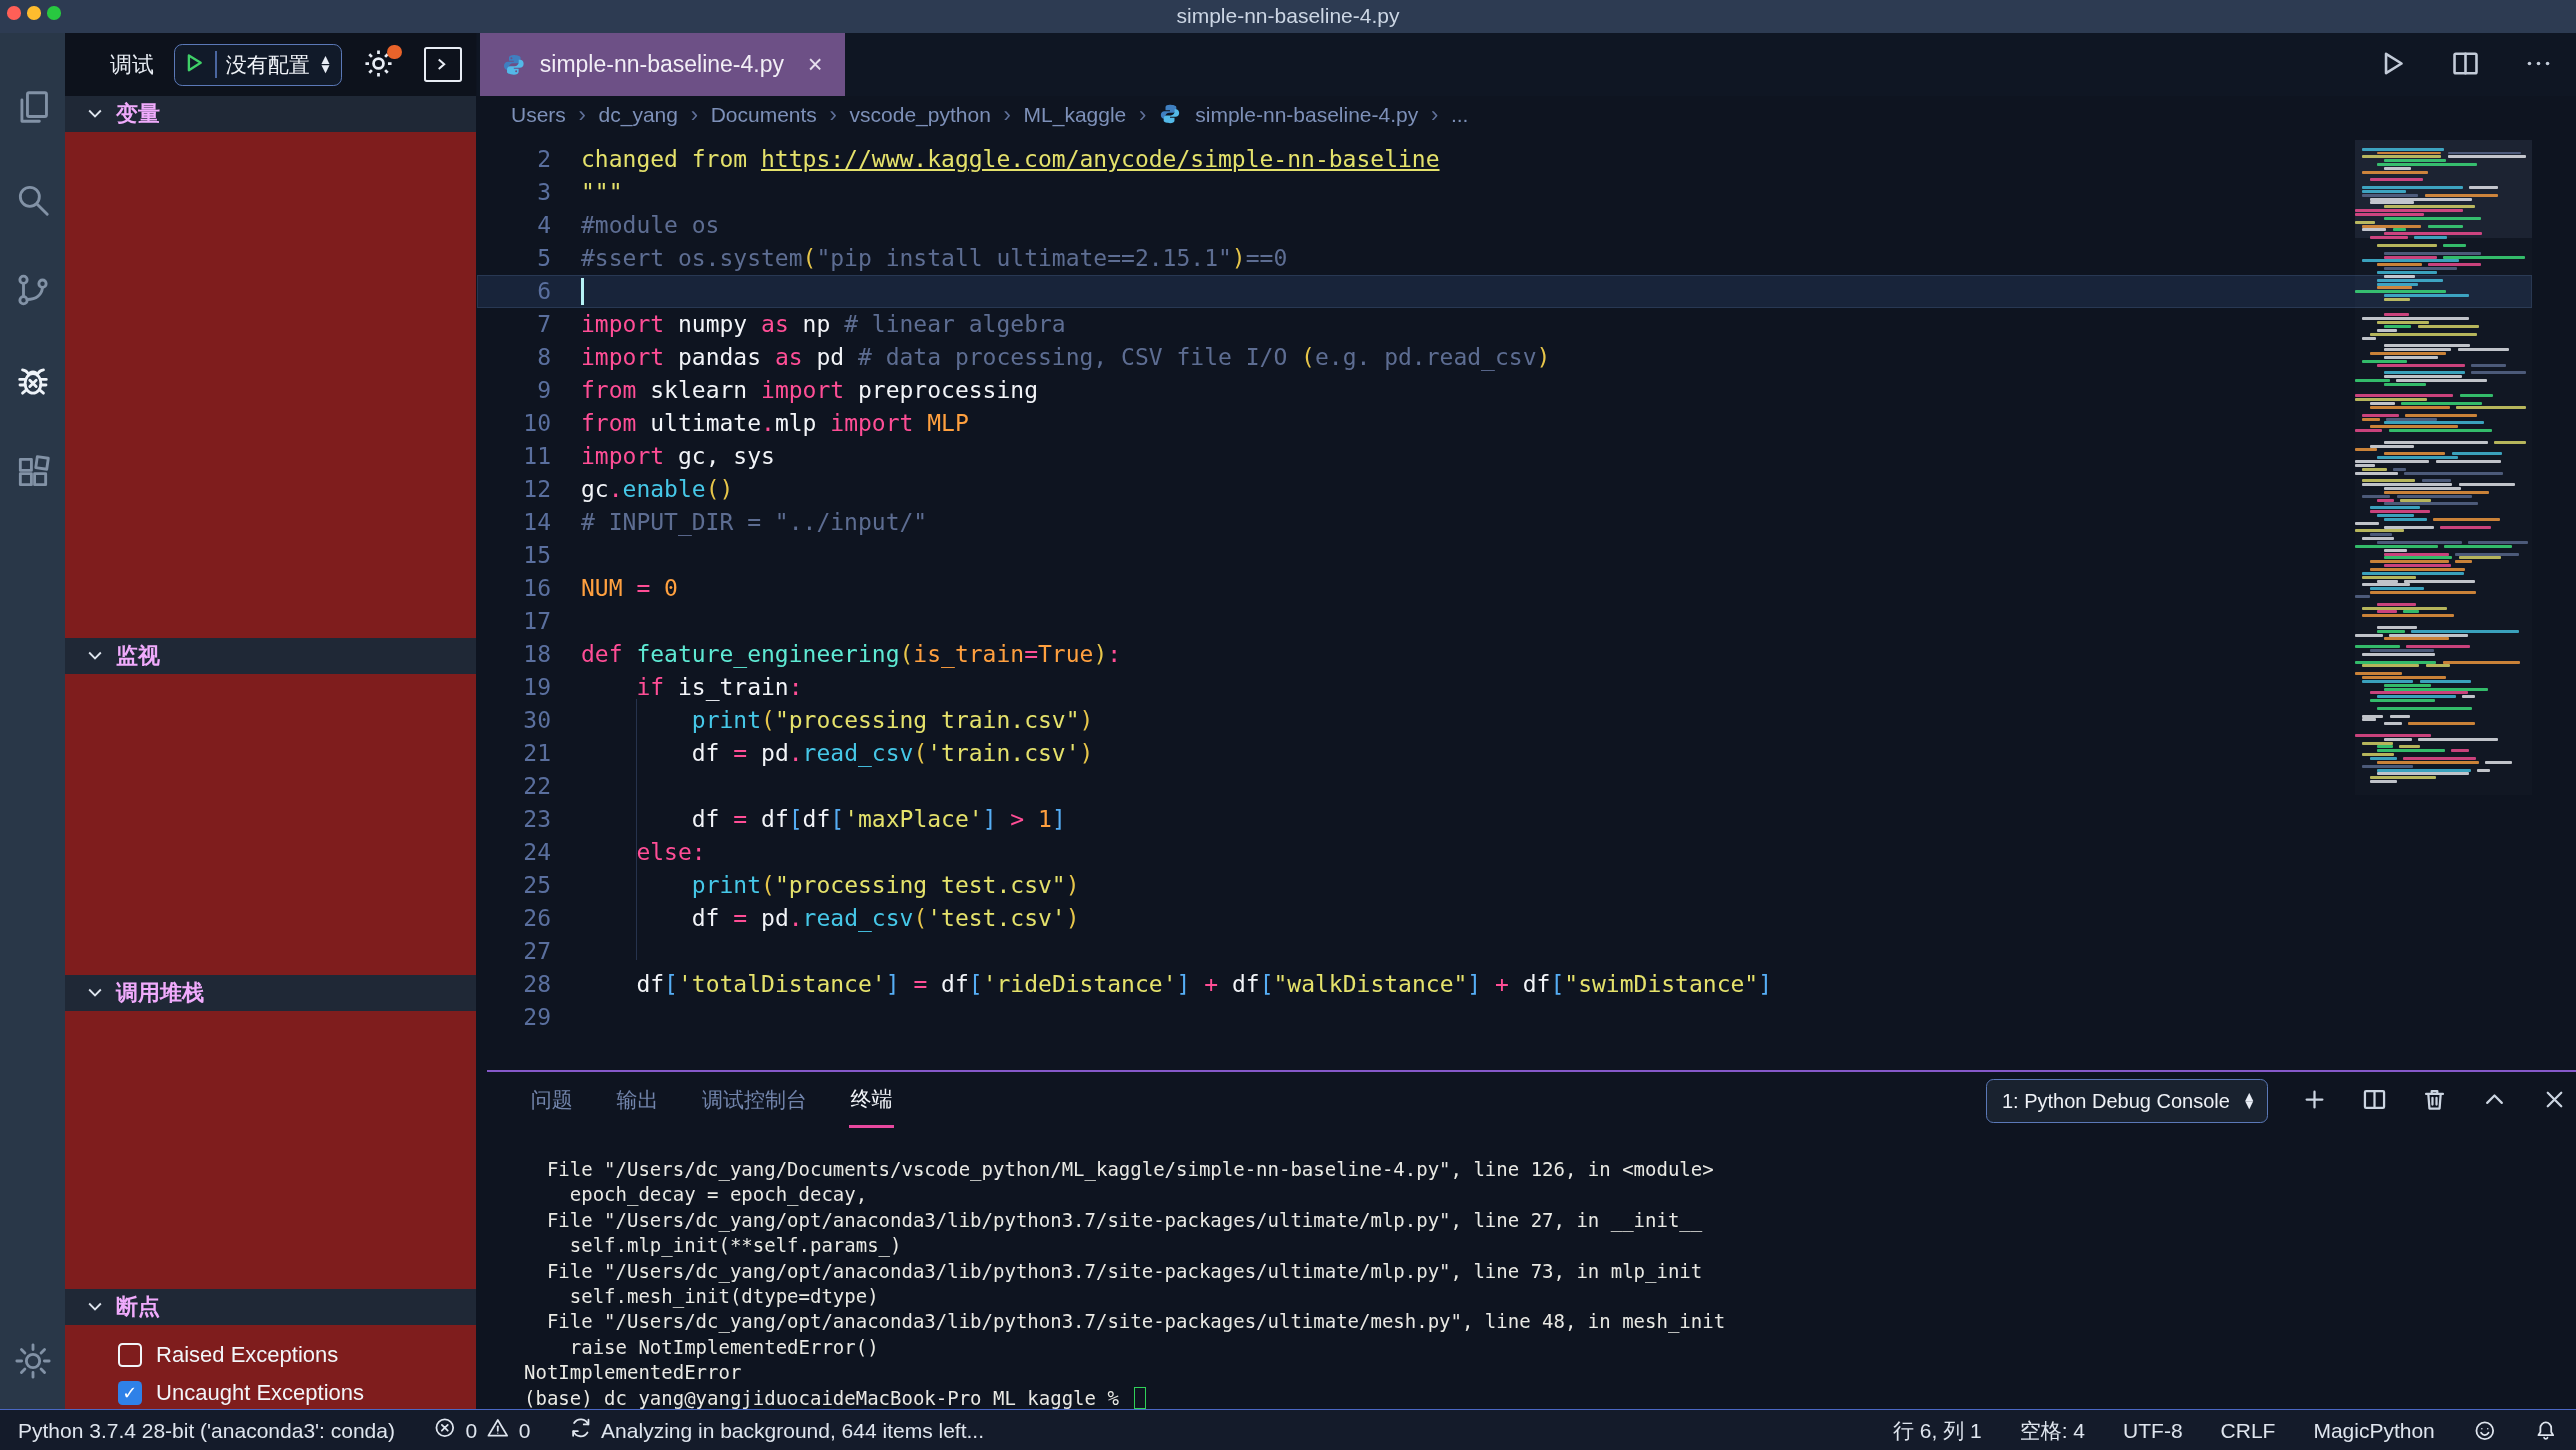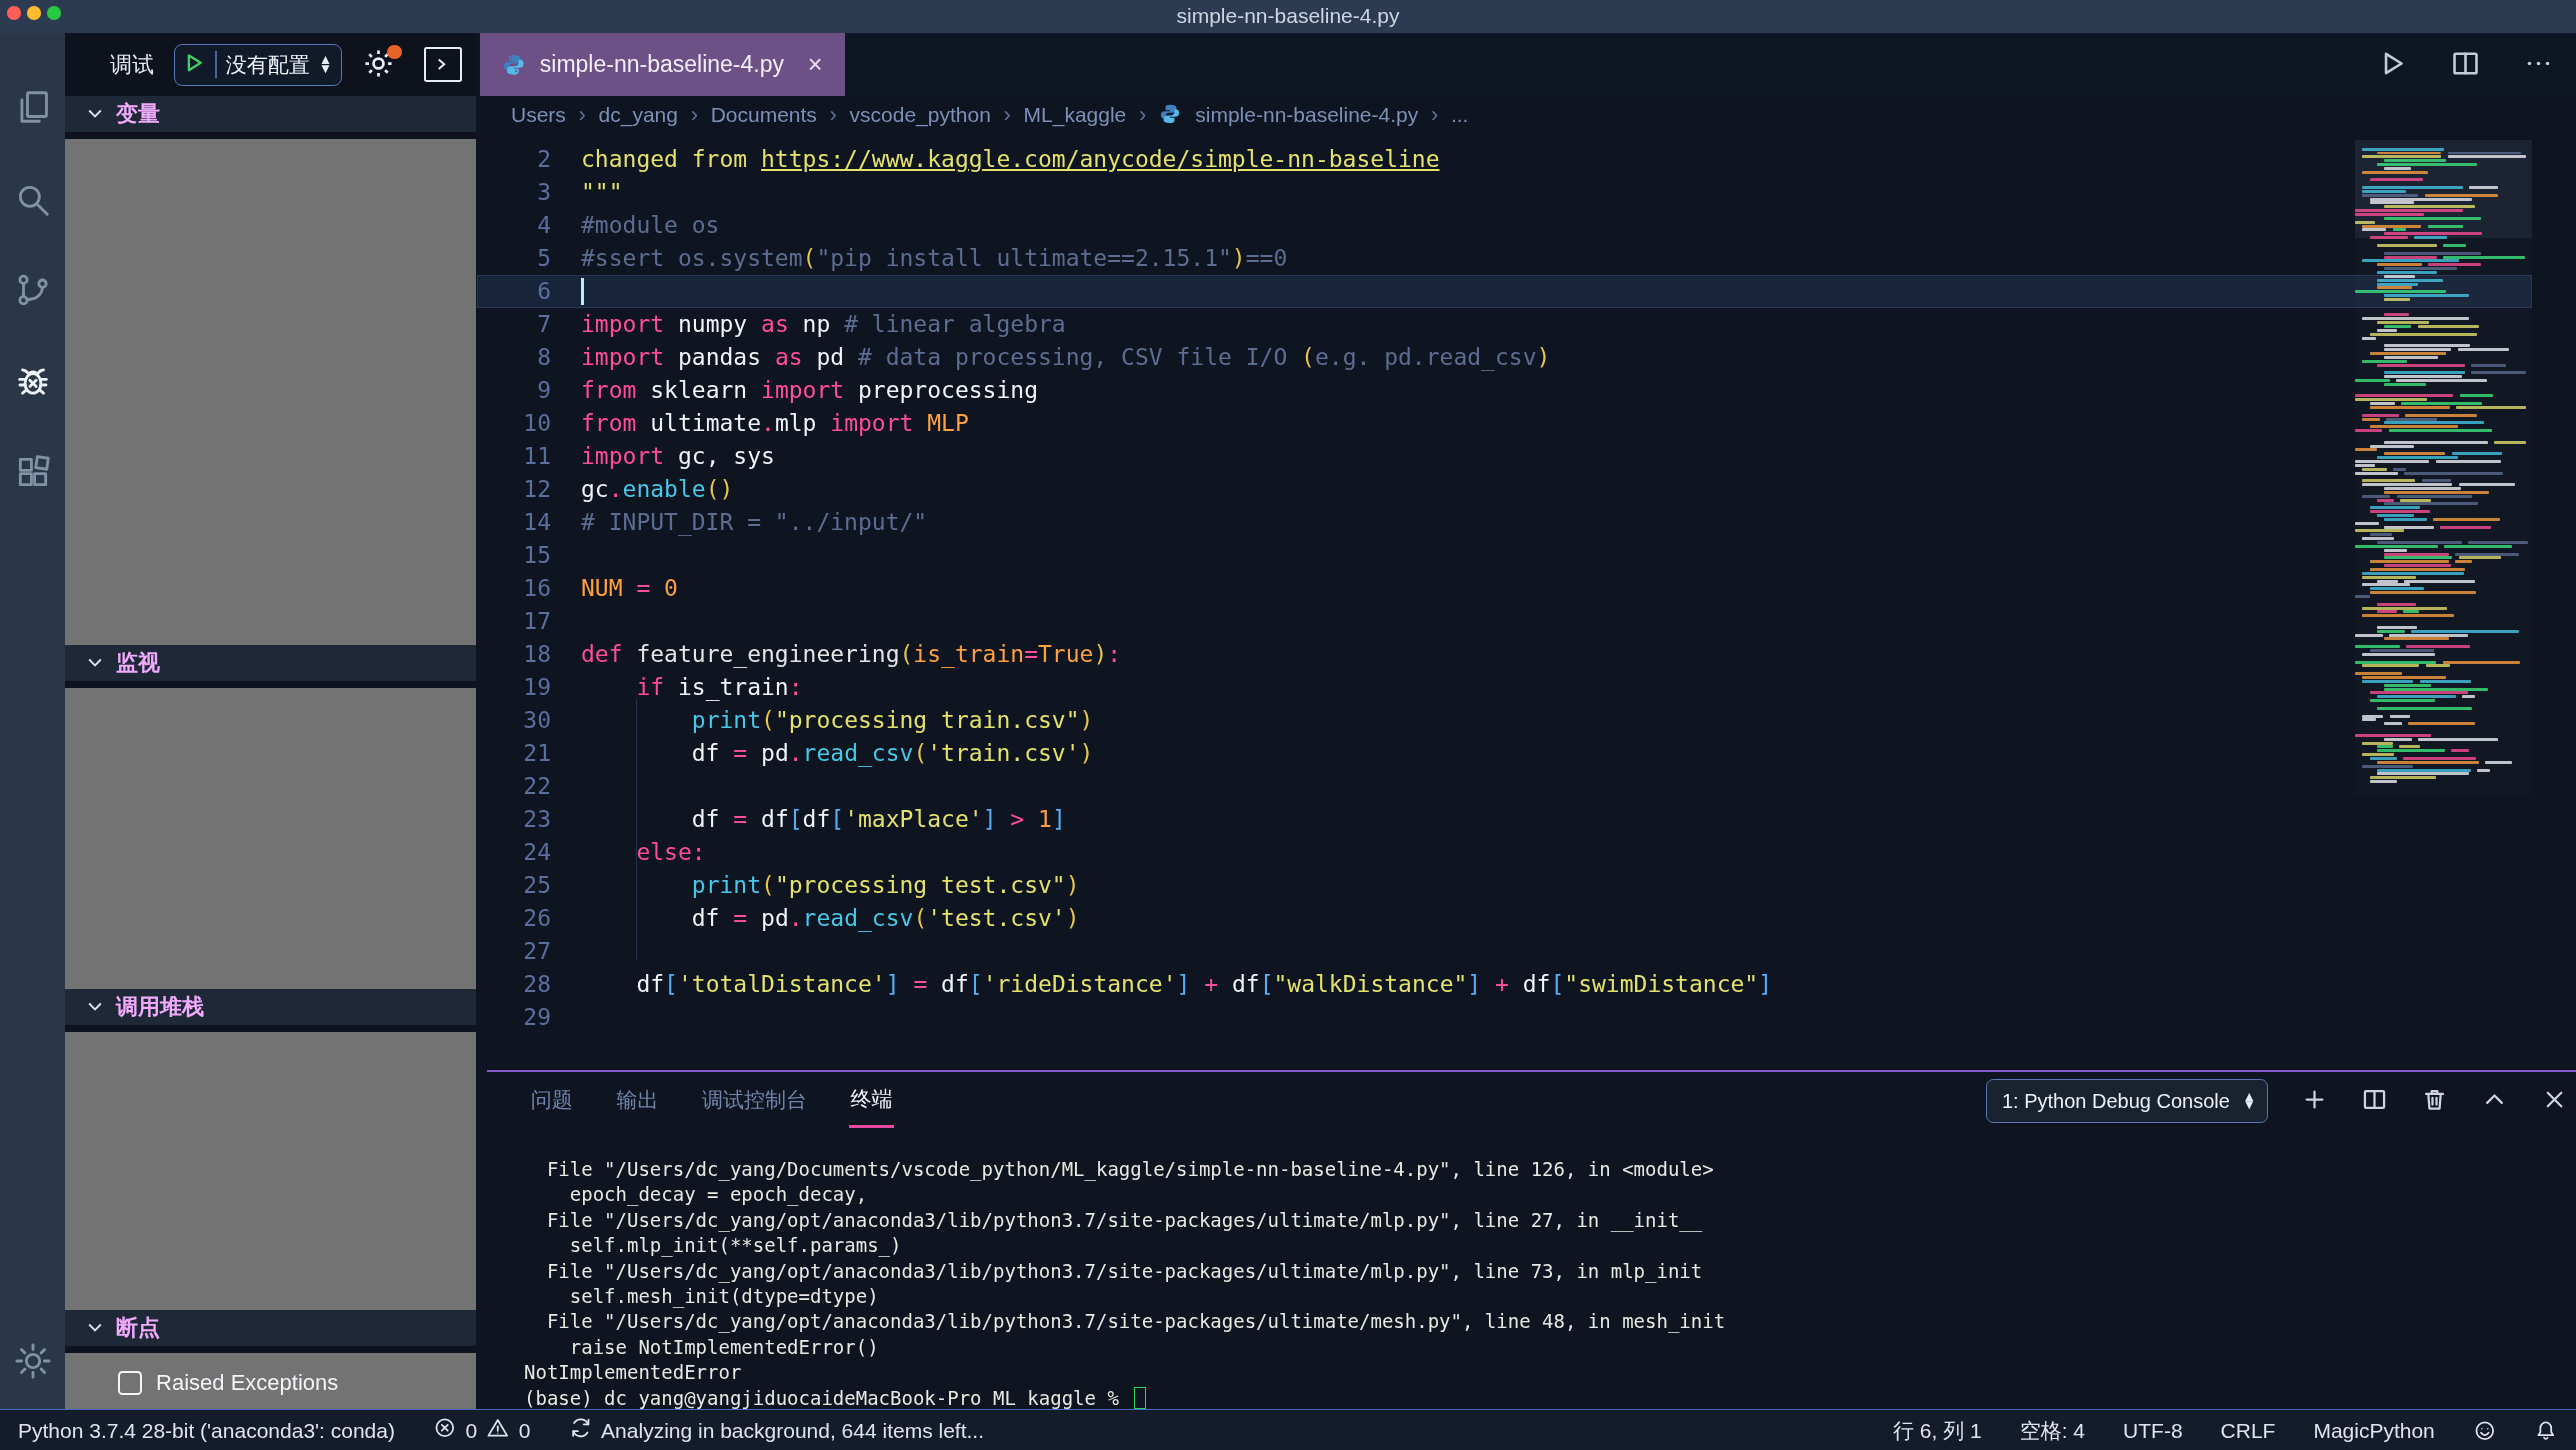--- a/index.html
+++ b/index.html
@@ -29,21 +29,21 @@
   .cfg-sep{width:1.8px;height:27px;background:#4a66a0;}
   .cfg-label{font-size:21px;color:#f0f3f8;}
   .updown{display:flex;flex-direction:column;line-height:8.2px;font-size:13.6px;color:#e8edf5;}
   .gear-wrap{position:relative;width:36px;height:36px;color:#e8edf5;cursor:pointer;}
   .gear-wrap svg{width:33px;height:33px;stroke:currentColor;fill:none;stroke-width:2;}
   .gear-badge{position:absolute;right:-3.6px;top:-1.8px;width:14.5px;height:14.5px;border-radius:50%;background:#e8632a;}
   .console-btn{width:34px;height:31px;border:2.7px solid #e8edf5;border-radius:2.7px;display:flex;align-items:center;justify-content:center;color:#e8edf5;font-size:18px;cursor:pointer;margin-left:5.4px;}
   .sec-header{height:36px;background:#1f2836;display:flex;align-items:center;gap:11px;padding-left:20px;flex:0 0 36px;cursor:pointer;}
   .sec-header svg{width:20px;height:20px;stroke:#dfe6ef;fill:none;stroke-width:2.2;}
   .sec-title{font-size:22px;font-weight:bold;color:#f0abfc;}
-  .sec-body{background:#737373;margin-top:7px;}
+  .sec-body{background:#7f1d1d;}
   .body-vars{flex:0 0 506px;} .body-watch{flex:0 0 301px;} .body-stack{flex:0 0 278px;} .body-break{flex:1 1 auto;padding-top:11px;}
   .bp-row{display:flex;align-items:center;gap:14.5px;padding-left:53px;height:38px;cursor:pointer;}
   .bp-box{width:23.6px;height:23.6px;border-radius:4.5px;box-sizing:border-box;}
   .bp-unchecked{border:2.7px solid #f2f5f9;background:transparent;}
   .bp-checked{background:#2f81e8;color:#fff;font-size:18px;display:flex;align-items:center;justify-content:center;}
   .bp-label{font-size:22px;color:#f2f5f9;}
 
   
   .main{position:absolute;left:477px;top:33px;width:2099px;height:1376px;}
   .tabbar{position:absolute;left:0;top:0;width:100%;height:63px;background:#0f1623;}
@@ -59,21 +59,21 @@
 
   .editor{position:absolute;left:0;top:101px;width:100%;height:968px;background:#0e1420;overflow:hidden;}
   .code-lines{position:absolute;left:0;top:9px;width:100%;}
   .code-line{display:flex;height:33px;line-height:33px;white-space:pre;font-family:"DejaVu Sans Mono",monospace;font-size:23px;position:relative;}
   .ln{flex:0 0 74px;text-align:right;color:#5a6f9e;}
   .ct{margin-left:30px;}
   .code-line.current{background:#18243a;box-shadow:inset 0 0 0 0.9px #283853;width:calc(100% - 44px);}
   .code-line.current::after{content:"";position:absolute;left:104px;top:2.7px;bottom:2.7px;width:2.7px;background:#b6f2f5;}
   .tk-kw,.tk-op{color:#ff4e96;} .tk-id{color:#f2f4f8;} .tk-cm{color:#5d6d92;}
   .tk-st{color:#e5e26b;} .tk-stu{color:#e5e26b;text-decoration:underline;}
-  .tk-fn{color:#e5e5e5;} .tk-cy{color:#46c8e8;} .tk-or{color:#ffa03f;}
+  .tk-fn{color:#5eead4;} .tk-cy{color:#46c8e8;} .tk-or{color:#ffa03f;}
   .tk-pa{color:#e7c64a;} .tk-br{color:#56aef5;}
   .indent-guide{position:absolute;left:159px;top:565px;width:0.9px;height:261px;background:#26334d;}
   .minimap{position:absolute;right:44px;top:6.4px;width:177px;height:655px;background:rgba(255,255,255,0.015);}
   .minimap .bar{position:absolute;height:2.7px;border-radius:0.9px;opacity:.78;}
   .mm-slider{position:absolute;left:0;top:0;width:100%;height:98px;background:rgba(130,150,190,0.10);}
 
   
   .panel{position:absolute;left:10px;top:1037px;width:100%;height:339px;background:#0e1420;border-top:2.7px solid #8659ca;box-sizing:border-box;}
   .panel-tabs{position:relative;height:56px;display:flex;align-items:center;gap:40px;padding-left:42px;}
   .ptab{font-size:21px;color:#7285ac;cursor:pointer;padding:12.7px 1.8px;}

